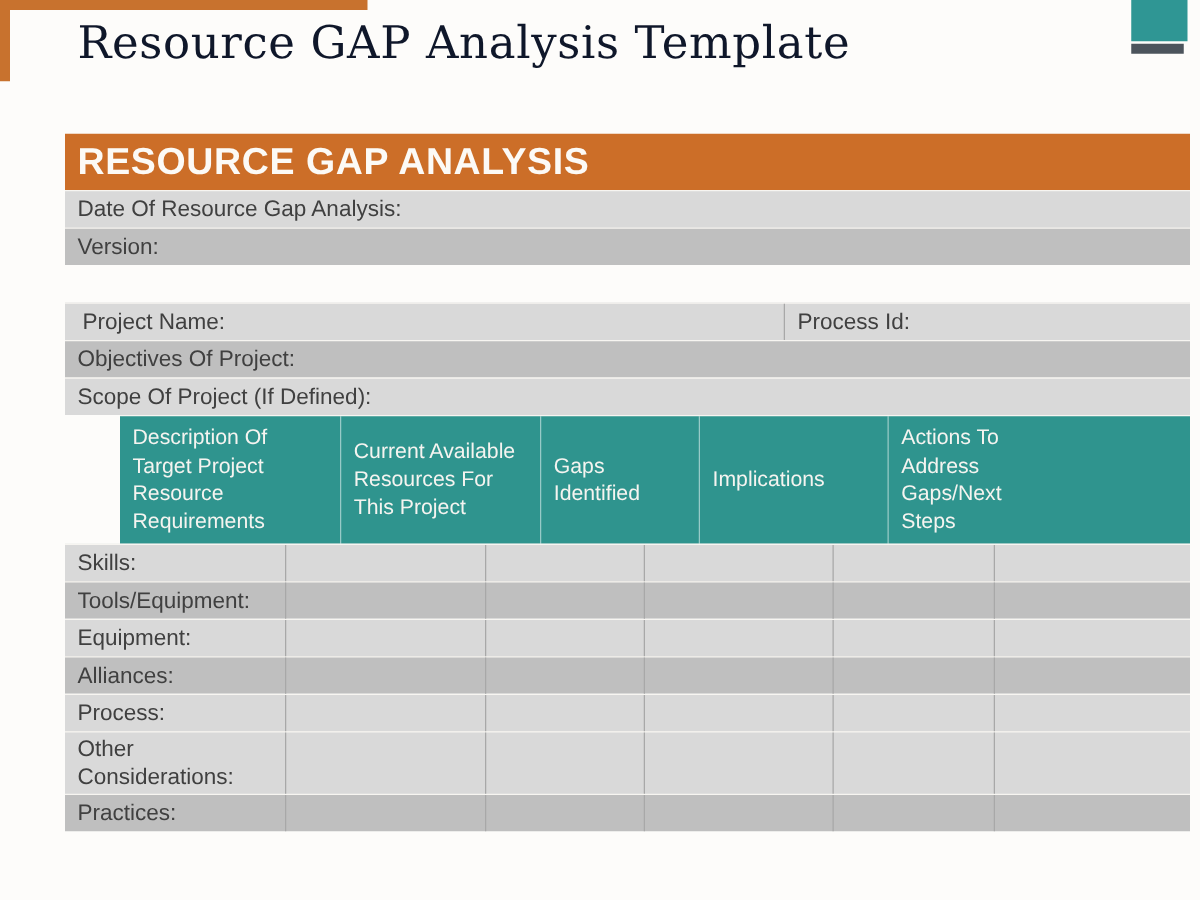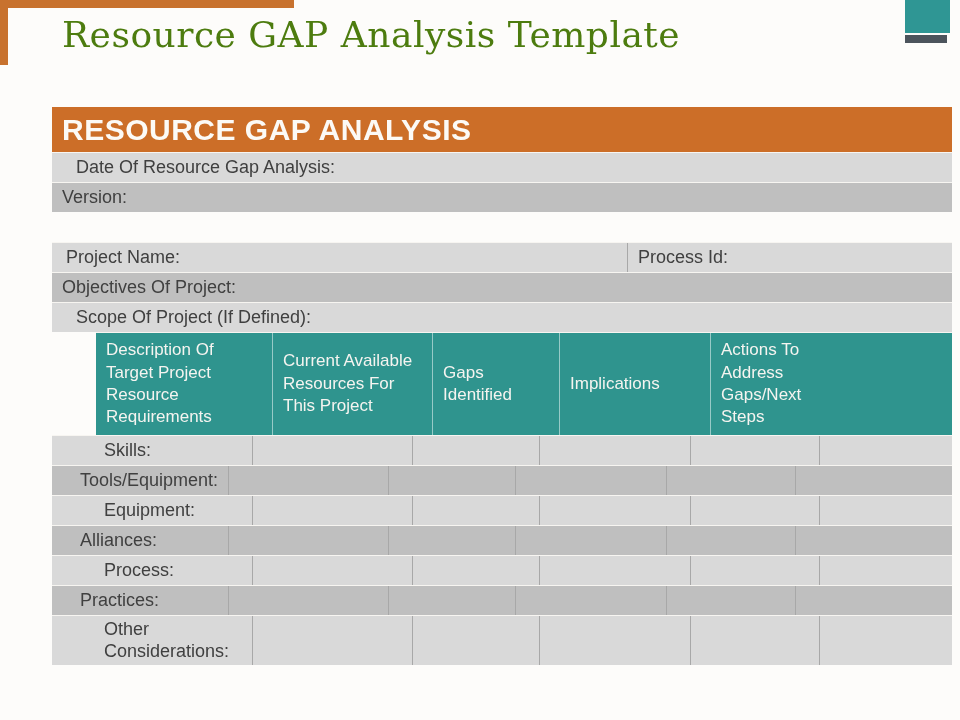--- a/index.html
+++ b/index.html
@@ -31,21 +31,21 @@
     position: absolute; left: 905px; top: 35px;
     width: 42px; height: 8px;
     background: #4C545C;
   }
 
   
   .slide-title {
     position: absolute; left: 62px; top: 14px;
     font-family: "DejaVu Serif", "Liberation Serif", serif;
     font-size: 36px; font-weight: 400;
-    color: #4d7c0f;
+    color: #0f172a;
     letter-spacing: 0.5px;
     white-space: nowrap;
   }
 
   
   .gap-table {
     position: absolute; left: 52px; top: 107px;
     width: 900px;
     color: #404040;
     font-size: 18px;
@@ -74,21 +74,21 @@
     display: flex; align-items: center;
     padding-left: 10px;
   }
   .info-row.split .cell-right {
     width: 285px; height: 100%;
     display: flex; align-items: center;
     padding-left: 10px;
     border-left: 1px solid #A8A8A8;
   }
 
-  .shade-a { background: #D9D9D9; padding-left: 24px; }
+  .shade-a { background: #D9D9D9; }
   .shade-b { background: #BFBFBF; }
 
   .col-header {
     height: 103px;
     background: #2F948E;
     display: grid;
     grid-template-columns: 176px 160px 127px 151px 129px 113px;
     border-top: 1px solid #F7F5F1;
     margin-left: 44px;
   }
@@ -106,21 +106,20 @@
     height: 30px;
     display: grid;
     grid-template-columns: 176px 160px 127px 151px 129px 113px;
     border-top: 1px solid #F7F5F1;
   }
   .body-row.tall { height: 50px; }
   .body-row .row-label {
     display: flex; align-items: center;
     padding-left: 10px; padding-right: 16px;
     line-height: 1.2;
-    margin-left: 18px;
   }
   .body-row .empty-cell {
     border-left: 1px solid #A8A8A8;
   }
 </style>
 </head>
 <body>
 
 <div class="accent-top"></div>
 <div class="accent-left"></div>
@@ -190,31 +189,31 @@
 
   <div class="body-row shade-a">
     <div class="row-label">Process:</div>
     <div class="empty-cell"></div>
     <div class="empty-cell"></div>
     <div class="empty-cell"></div>
     <div class="empty-cell"></div>
     <div class="empty-cell"></div>
   </div>
 
+  <div class="body-row shade-a tall">
+    <div class="row-label">Other Considerations:</div>
+    <div class="empty-cell"></div>
+    <div class="empty-cell"></div>
+    <div class="empty-cell"></div>
+    <div class="empty-cell"></div>
+    <div class="empty-cell"></div>
+  </div>
+
   <div class="body-row shade-b">
     <div class="row-label">Practices:</div>
     <div class="empty-cell"></div>
     <div class="empty-cell"></div>
     <div class="empty-cell"></div>
     <div class="empty-cell"></div>
     <div class="empty-cell"></div>
   </div>
 
-  <div class="body-row shade-a tall">
-    <div class="row-label">Other Considerations:</div>
-    <div class="empty-cell"></div>
-    <div class="empty-cell"></div>
-    <div class="empty-cell"></div>
-    <div class="empty-cell"></div>
-    <div class="empty-cell"></div>
-  </div>
-
 </div>
 
 </body></html>

